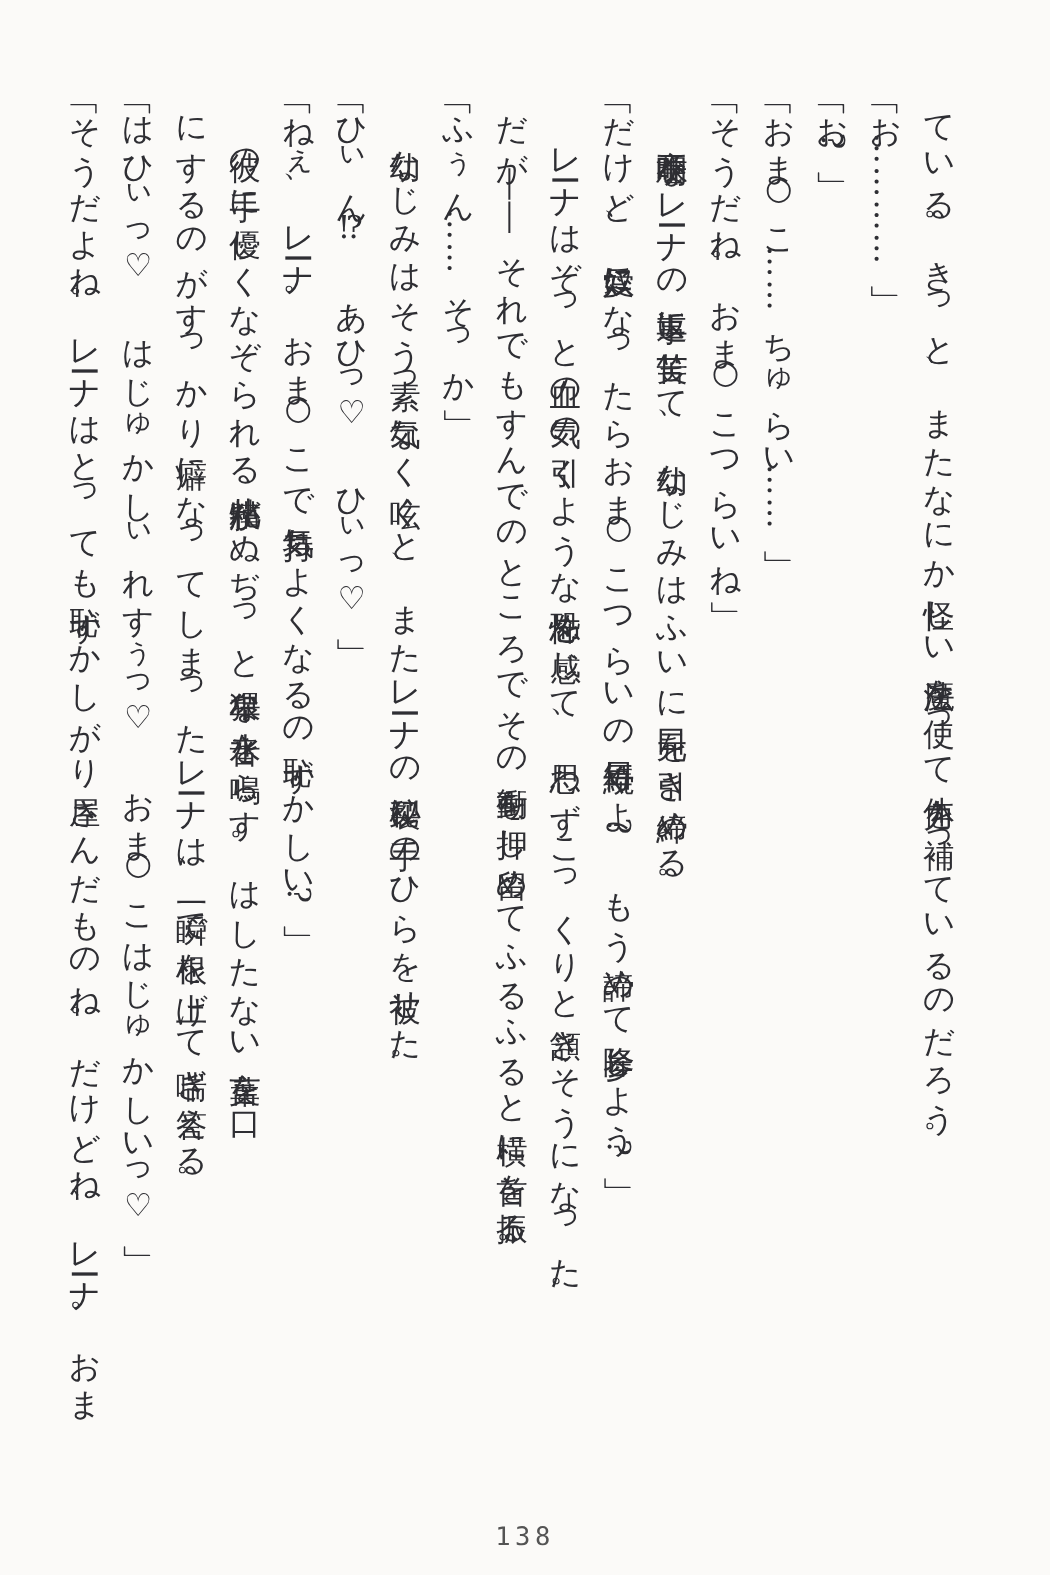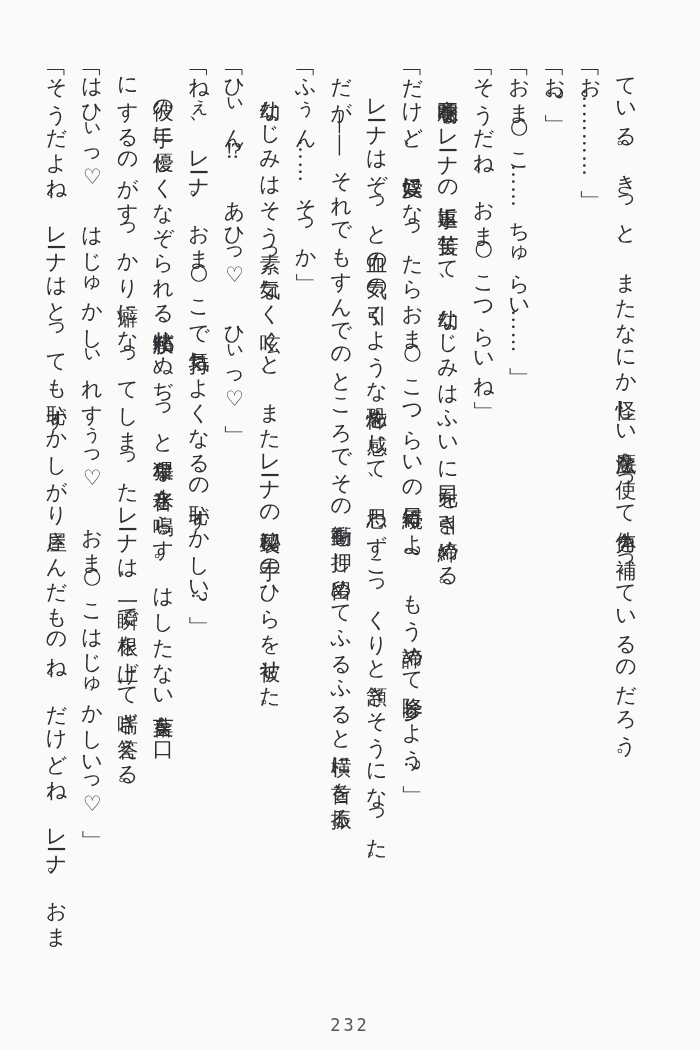--- a/index.html
+++ b/index.html
@@ -44,14 +44,14 @@
     font-size: 17px;
     letter-spacing: 3px;
     color: #545454;
   }
 </style>
 </head>
 <body>
 
 <div class="page">
   <div class="text-block" id="text-block"><div class="text-line">ている。きっと、またなにか怪しい魔法を使って体力を補っているのだろう。</div><div class="text-line">「お…………」</div><div class="text-line">「お?」</div><div class="text-line">「おま○こ……ちゅらい……」</div><div class="text-line">「そうだね。おま○こつらいね」</div><div class="text-line indent">意味不明なレーナの返事に苦笑して、幼なじみはふいに口元を引き締める。</div><div class="text-line">「だけど、愛奴になったらおま○こつらいの毎日続くよ?　もう諦めて降参しよう?」</div><div class="text-line indent">レーナはぞっと血の気の引くような恐怖を感じて、思わずこっくりと頷きそうになった。</div><div class="text-line">だが――それでもすんでのところでその衝動を押し留めてふるふると横に首を振る。</div><div class="text-line">「ふぅん……そっか」</div><div class="text-line indent">幼なじみはそう素っ気なく呟くと、またレーナの秘裂に手のひらを被せた。</div><div class="text-line">「ひぃん⁉　あひっ♡　ひぃっ♡」</div><div class="text-line">「ねぇ、レーナ。おま○こで気持ちよくなるの恥ずかしい?」</div><div class="text-line indent">彼の手に優しくなぞられる牝粘膜がぬぢっと卑猥な水音を鳴らす。はしたない言葉を口</div><div class="text-line">にするのがすっかり癖になってしまったレーナは、一瞬で根を上げて喘ぎ答える。</div><div class="text-line">「はひぃっ♡　はじゅかしぃれすぅっ♡　おま○こはじゅかしいっ♡」</div><div class="text-line">「そうだよね。レーナはとっても恥ずかしがり屋さんだものね。だけどね、レーナ。おま</div></div>
-  <div class="page-number">232</div>
+  <div class="page-number">138</div>
 </div>
 
 </body></html>

